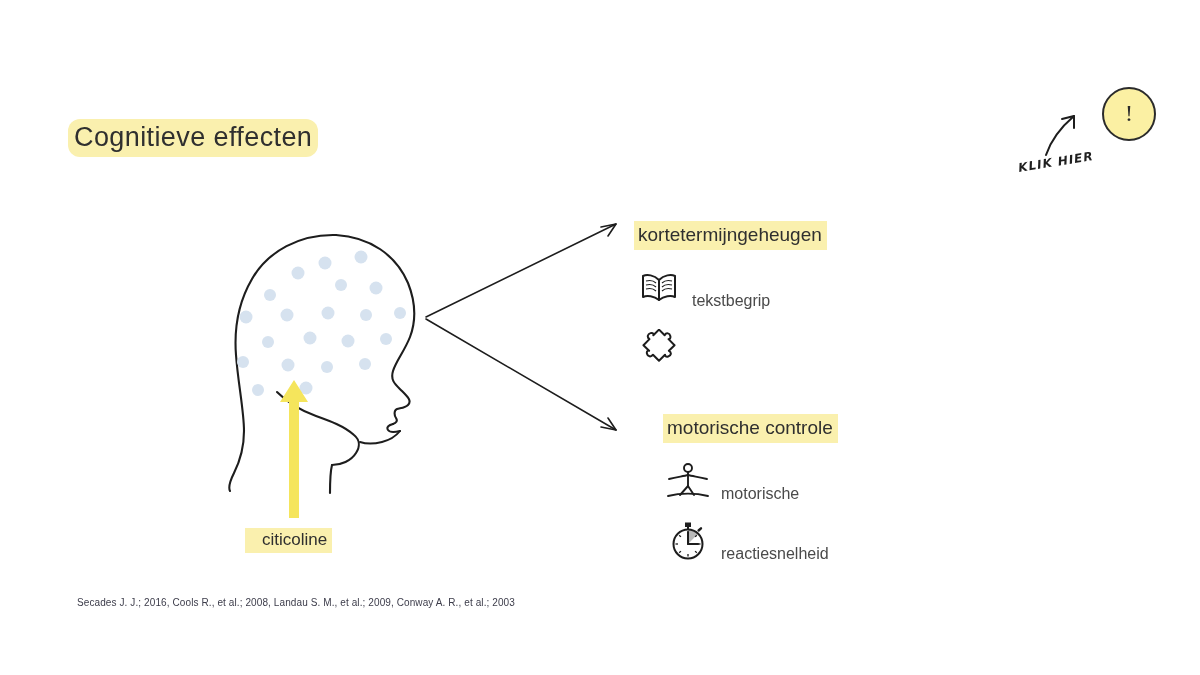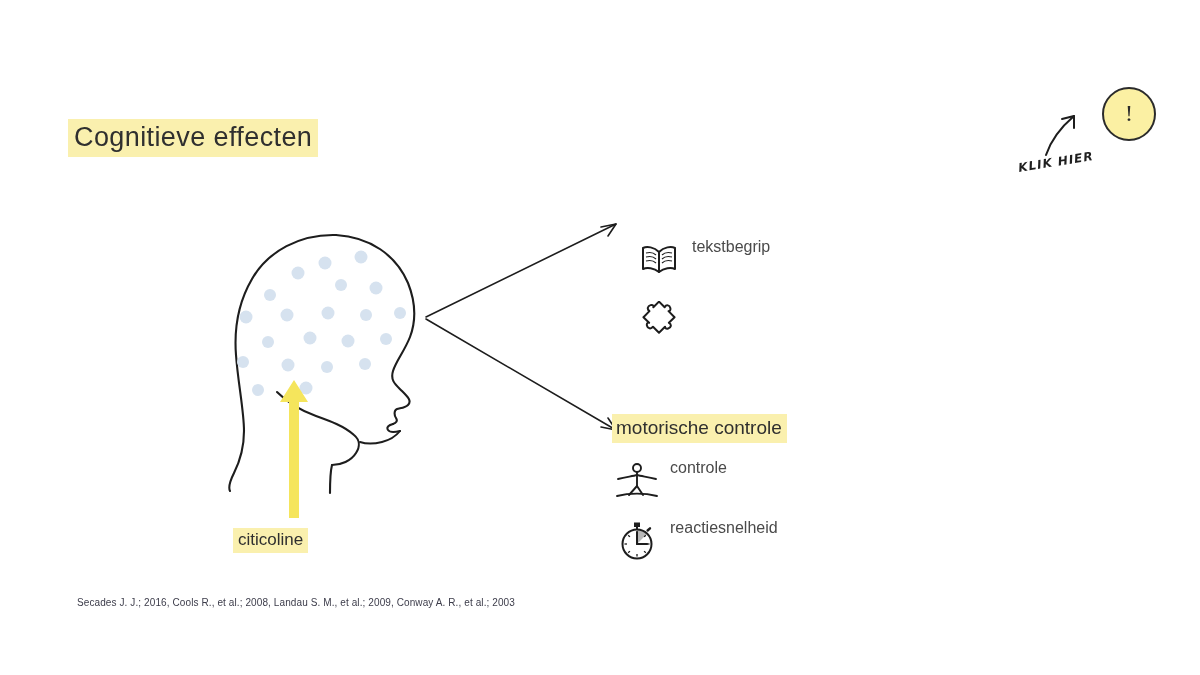--- a/index.html
+++ b/index.html
@@ -27,20 +27,21 @@
     left: 68px;
     top: 119px;
     font-size: 27px;
     font-weight: 400;
     letter-spacing: 0.4px;
     color: #2f2f2f;
     background: #FAF0AE;
     padding: 2px 6px 4px 6px;
     line-height: 1.2;
     white-space: nowrap;
+    border-radius: 12px;
   }
 
   
   #head-illustration {
     position: absolute;
     left: 210px;
     top: 225px;
     width: 240px;
     height: 270px;
   }
@@ -49,55 +50,55 @@
   
   #citicoline-arrow {
     position: absolute;
     left: 272px;
     top: 378px;
     width: 44px;
     height: 140px;
   }
   #citicoline-label {
     position: absolute;
-    left: 233px;
+    left: 245px;
     top: 528px;
     font-size: 17px;
     background: #FAF0AE;
-    padding: 2px 5px 3px 5px;
+    padding: 2px 5px 3px 17px;
     color: #2f2f2f;
     white-space: nowrap;
   }
 
   
   #connector-arrows {
     position: absolute;
     left: 418px;
     top: 218px;
     width: 210px;
     height: 225px;
   }
 
   
   .effect-group { position: absolute; }
   #group-short-term-memory { left: 634px; top: 221px; }
-  #group-motor-control    { left: 612px; top: 414px; }
+  #group-motor-control    { left: 663px; top: 414px; }
 
   .group-heading {
     font-size: 19px;
     color: #2f2f2f;
     background: #FAF0AE;
     padding: 2px 5px 3px 4px;
     display: inline-block;
     white-space: nowrap;
     line-height: 1.25;
   }
   .effect-row {
     display: flex;
-    align-items: flex-start;
+    align-items: flex-end;
     margin-top: 16px;
     height: 44px;
   }
   .effect-icon {
     width: 50px;
     height: 44px;
     flex: 0 0 50px;
     display: flex;
     align-items: center;
     justify-content: center;
@@ -230,20 +231,21 @@
       <g stroke="#1d1d1d" stroke-width="1.6" fill="none" stroke-linecap="round">
         <line x1="8" y1="99" x2="198" y2="6"></line>
         <path d="M198 6 L183 9 M198 6 L190 18"></path>
         <line x1="8" y1="101" x2="198" y2="212"></line>
         <path d="M198 212 L183 209 M198 212 L190 200"></path>
       </g>
     </svg>
   </div>
 
   <div class="effect-group" id="group-short-term-memory">
+    <div class="group-heading">kortetermijngeheugen</div>
 
     <div class="effect-row">
       <span class="effect-icon">
         <svg width="36" height="30" viewBox="0 0 36 30" xmlns="http://www.w3.org/2000/svg">
           <path d="M18 7 C 13 2, 6 1, 2 3 L2 24 C 6 22, 13 23, 18 27 Z" fill="#ffffff" stroke="#1d1d1d" stroke-width="2" stroke-linejoin="round"></path>
           <path d="M18 7 C 23 2, 30 1, 34 3 L34 24 C 30 22, 23 23, 18 27 Z" fill="#ffffff" stroke="#1d1d1d" stroke-width="2" stroke-linejoin="round"></path>
           <g stroke="#1d1d1d" stroke-width="1.1" fill="none">
             <path d="M5 8 C 9 7, 13 8, 15 10"></path>
             <path d="M5 12 C 9 11, 13 12, 15 14"></path>
             <path d="M5 16 C 9 15, 13 16, 15 18"></path>
@@ -279,21 +281,21 @@
           <g stroke="#1d1d1d" stroke-width="1.9" fill="none" stroke-linecap="round">
             <circle cx="22" cy="6" r="4" fill="#ffffff"></circle>
             <line x1="22" y1="10" x2="22" y2="24"></line>
             <path d="M3 17 C 12 15, 18 14, 22 13 C 26 14, 32 15, 41 17"></path>
             <line x1="22" y1="24" x2="14" y2="33"></line>
             <line x1="22" y1="24" x2="28" y2="33"></line>
             <path d="M2 34 C 14 31, 30 31, 42 34"></path>
           </g>
         </svg>
       </span>
-      <span class="effect-label">controle</span>
+      <span class="effect-label">motorische</span>
     </div>
 
     <div class="effect-row">
       <span class="effect-icon">
         <svg width="40" height="42" viewBox="0 0 40 42" xmlns="http://www.w3.org/2000/svg">
           <path d="M20 24 L20 10 A14 14 0 0 1 29.9 14.1 Z" fill="#b8b8b8"></path>
           <circle cx="20" cy="24" r="14.5" fill="none" stroke="#1d1d1d" stroke-width="2"></circle>
           <rect x="17" y="2.5" width="6" height="4.5" fill="#1d1d1d"></rect>
           <line x1="20" y1="7" x2="20" y2="10" stroke="#1d1d1d" stroke-width="2"></line>
           <line x1="30.6" y1="10.5" x2="33" y2="8.3" stroke="#1d1d1d" stroke-width="2.4" stroke-linecap="round"></line>

